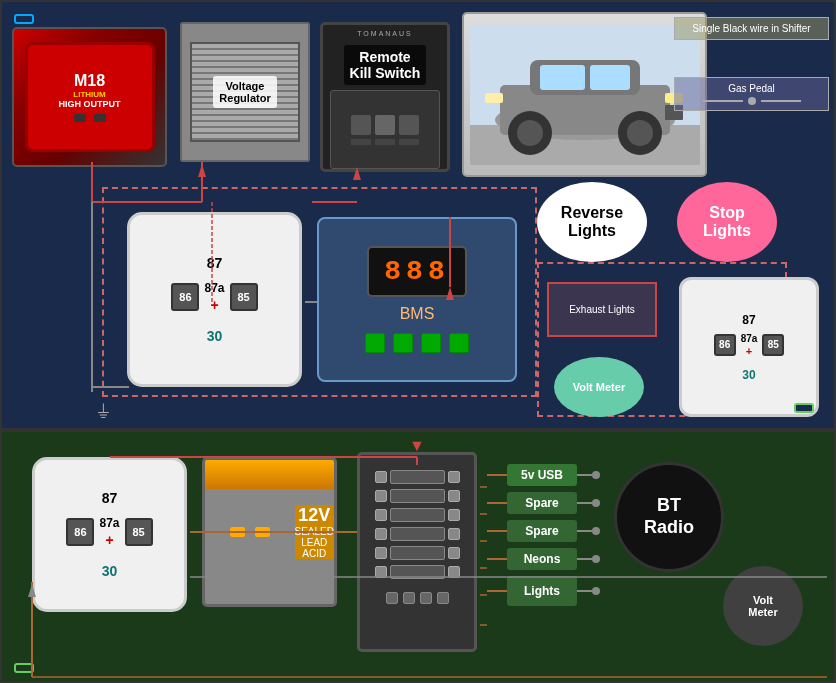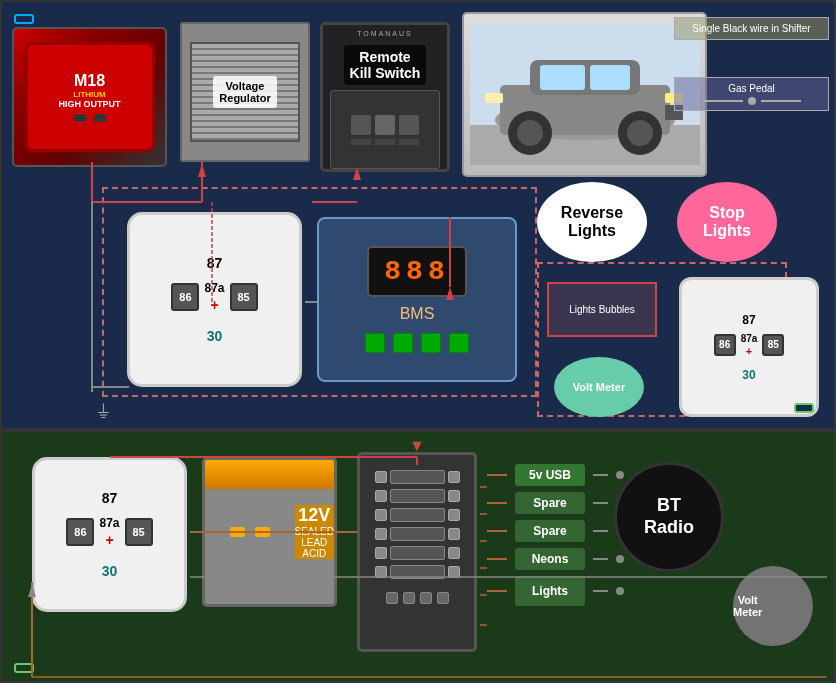--- a/index.html
+++ b/index.html
@@ -595,21 +595,20 @@
       top: 32px;
       left: 485px;
       display: flex;
       flex-direction: column;
       gap: 6px;
     }
 
     .circuit-item {
       display: flex;
       align-items: center;
-      gap: 8px;
     }
 
     .circuit-badge {
       padding: 4px 10px;
       border-radius: 3px;
       font-size: 12px;
       font-weight: bold;
       color: #fff;
       min-width: 70px;
       text-align: center;
@@ -643,28 +642,28 @@
       font-size: 18px;
       font-weight: bold;
       text-align: center;
       line-height: 1.2;
     }
 
     
     .volt-meter-bubble-bottom {
       position: absolute;
       bottom: 35px;
-      right: 21px;
+      right: 31px;
       width: 80px;
       height: 80px;
-      background: #737373;
+      background: #404040;
       border-radius: 50%;
       display: flex;
       align-items: center;
-      justify-content: flex-start;
+      justify-content: center;
     }
 
     
     .wiring-overlay {
       position: absolute;
       top: 0;
       left: 0;
       width: 100%;
       height: 100%;
       pointer-events: none;
@@ -823,21 +822,21 @@
       </div>
     </div>
 
     <div class="stop-lights">
       <div class="stop-lights-text">
         <span>Stop<br>Lights</span>
       </div>
     </div>
 
     <div class="exhaust-box">
-      <div class="exhaust-text">Lights Bubbles</div>
+      <div class="exhaust-text">Exhaust Lights</div>
     </div>
 
     <div class="relay-small">
       <div class="relay-label-87" style="font-size:12px;margin-bottom:6px;">87</div>
       <div class="relay-middle-row">
         <div class="relay-terminal" style="width:22px;height:22px;font-size:10px;">
           <span>86</span>
         </div>
         <div style="display:flex;flex-direction:column;align-items:center;gap:1px;">
           <div class="relay-terminal-label" style="font-size:10px;">87a</div>

